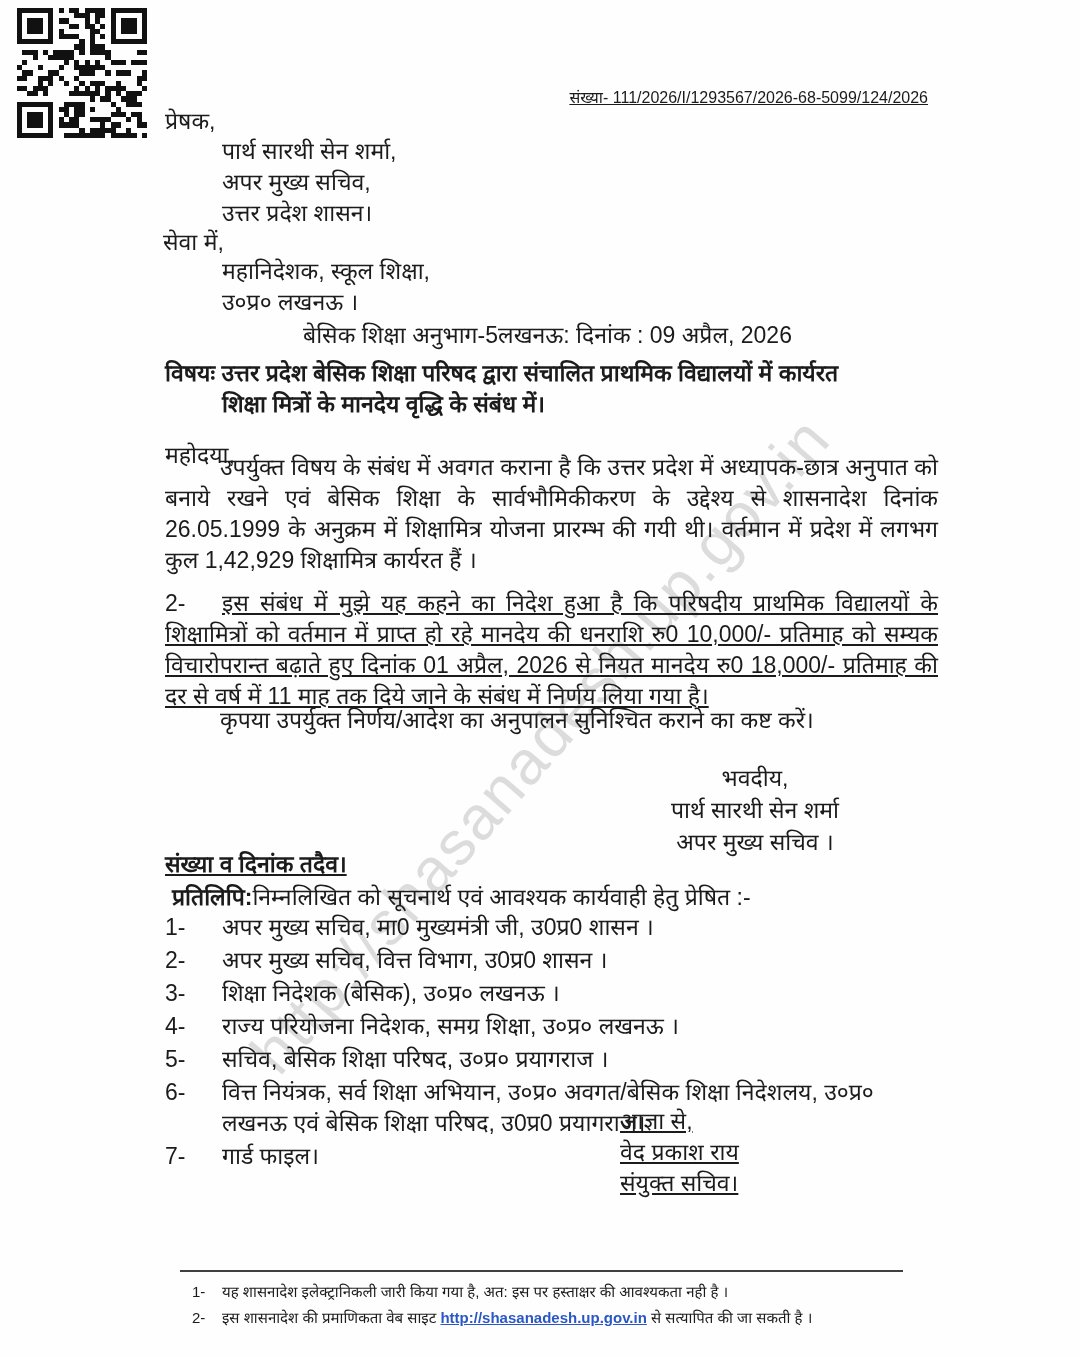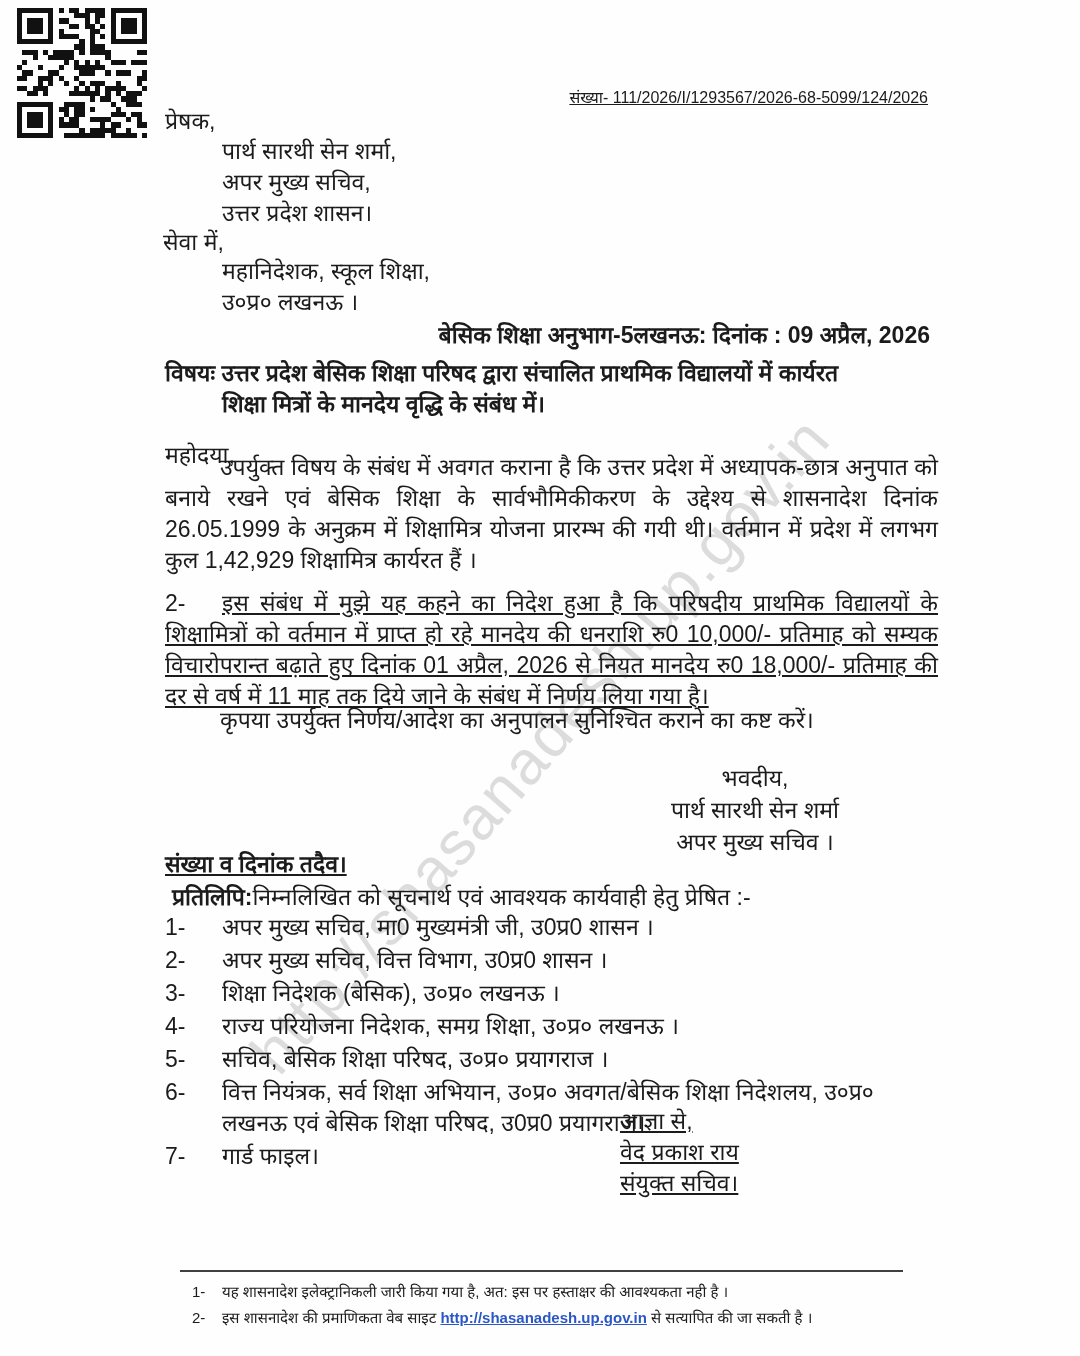--- a/index.html
+++ b/index.html
@@ -22,21 +22,21 @@
     color:#c2c2c2;opacity:.55;z-index:0;pointer-events:none;
   }
   .content{position:relative;z-index:1;}
   .qr{left:16px;top:8px;}
   .refline{top:82px;left:300px;right:152px;text-align:right;
            font-size:16px;text-decoration:underline;white-space:nowrap;}
   .from-label{left:165px;top:106px;}
   .from-lines{left:222px;top:136px;}
   .to-label{left:163px;top:227px;}
   .to-lines{left:222px;top:256px;}
-  .section-row{left:165px;right:150px;top:320px;display:flex;justify-content:flex-end;font-weight:bold;}
+  .section-row{left:165px;right:150px;top:320px;display:flex;justify-content:center;}
   .subject{left:165px;right:142px;top:358px;font-weight:700;}
   .subject .cont{padding-left:57px;}
   .salutation{left:165px;top:440px;}
   .para{left:165px;width:773px;text-align:justify;margin:0;}
   .para1{top:452px;text-indent:55px;}
   .para2{top:588px;text-decoration:underline;}
   .pnum{display:inline-block;width:57px;}
   .para3{top:705px;text-indent:55px;}
   .signoff{left:615px;width:280px;top:762px;text-align:center;line-height:32px;}
   .refsame{left:165px;top:849px;font-weight:700;text-decoration:underline;}

